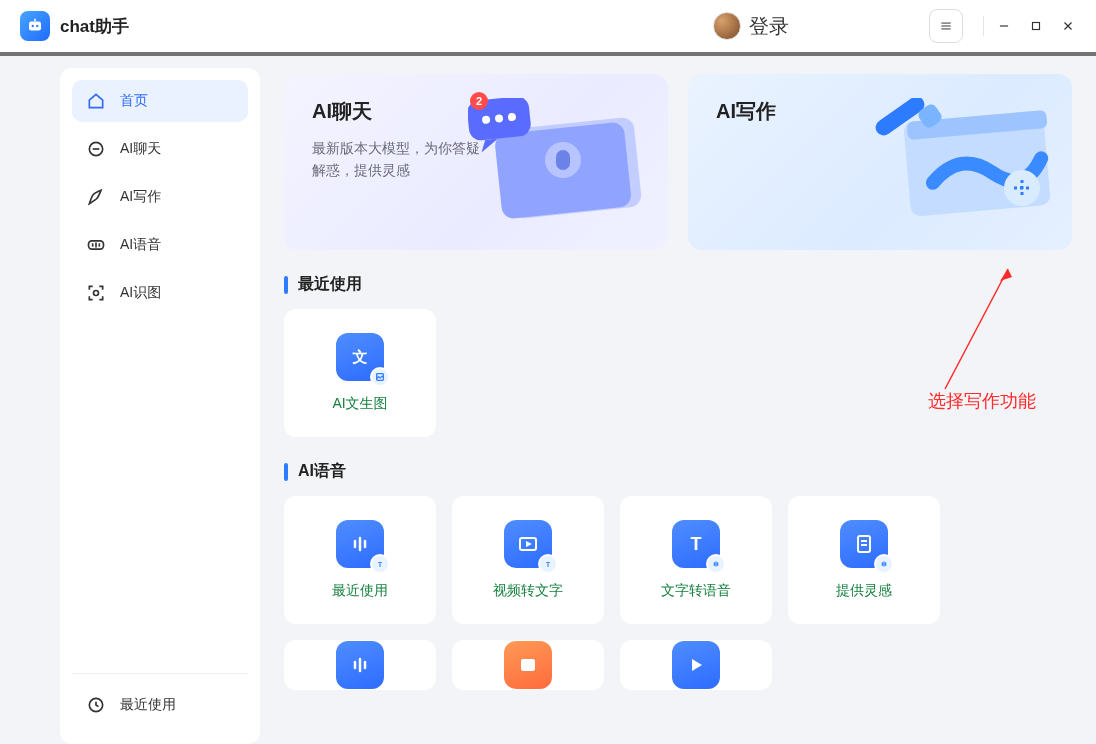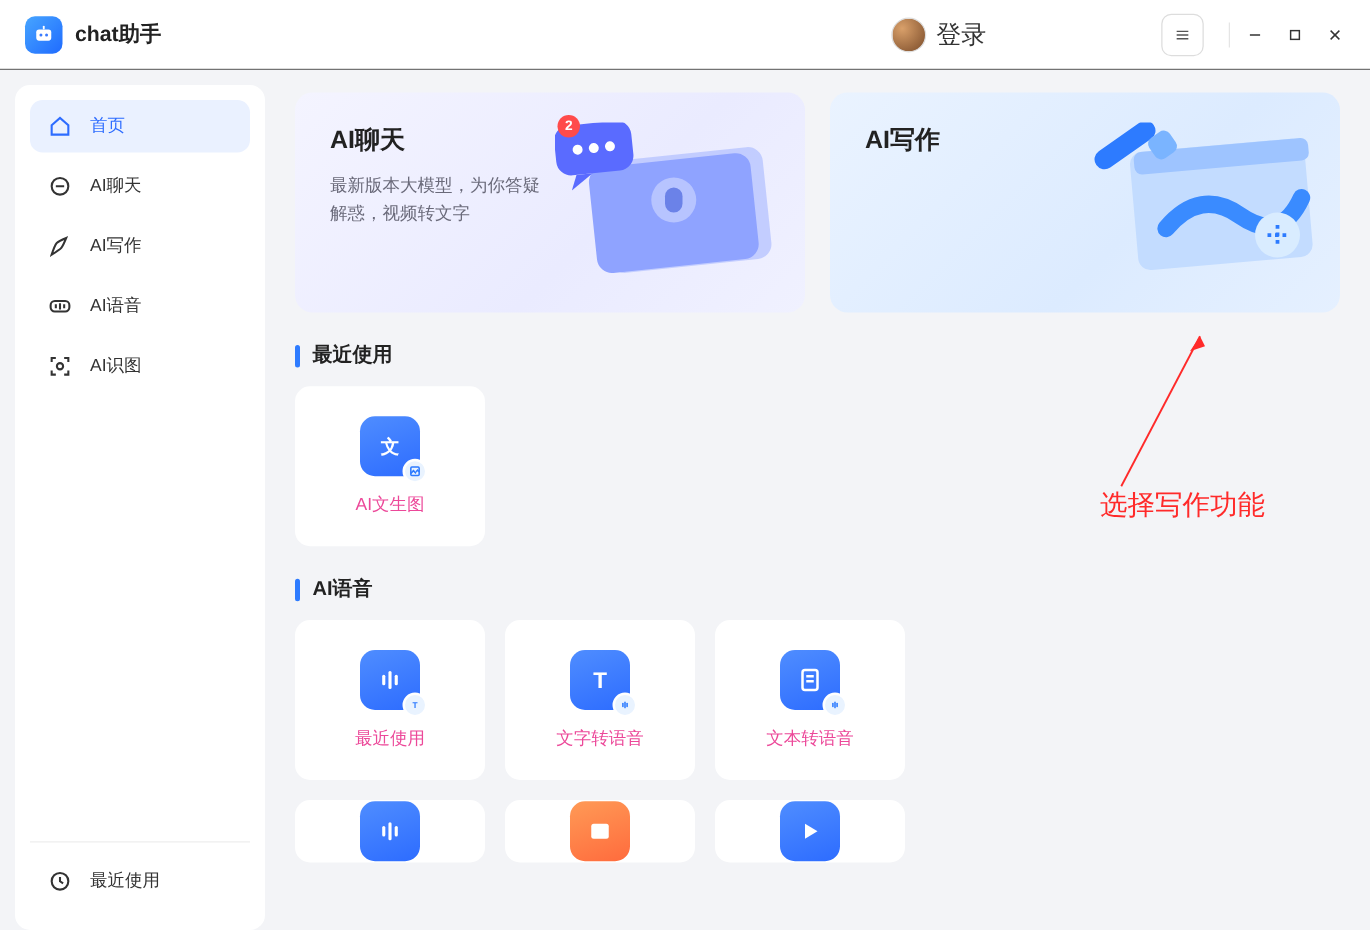--- a/index.html
+++ b/index.html
@@ -1,30 +1,30 @@
 <!DOCTYPE html>
 <html><head>
 <meta charset="utf-8">
 <style>
 * { margin: 0; padding: 0; box-sizing: border-box; font-family: -apple-system, "PingFang SC", "Microsoft YaHei", sans-serif; }
 body { background: #f3f4f7; width: 1096px; height: 744px; overflow: hidden; }
 
-.titlebar { height: 56px; background: #fff; display: flex; align-items: center; padding: 0 12px 0 20px; border-bottom: 1px solid #737373; }
+.titlebar { height: 56px; background: #fff; display: flex; align-items: center; padding: 0 12px 0 20px; border-bottom: 4px solid #737373; }
 .logo { width: 30px; height: 30px; background: linear-gradient(135deg,#47a5ff,#1f6bff); border-radius: 8px; display: flex; align-items: center; justify-content: center; }
 .logo svg { width: 18px; height: 18px; }
 .appname { margin-left: 10px; font-size: 17px; font-weight: 600; color: #222; }
 .titlebar-spacer { flex: 1; }
 .avatar { width: 28px; height: 28px; border-radius: 50%; background: radial-gradient(circle at 30% 30%, #d9a06a, #7a4b29); border: 1px solid #ddd; }
 .login-text { margin-left: 8px; font-size: 20px; color: #333; margin-right: 140px; }
 .winbtn { width: 32px; height: 32px; display: flex; align-items: center; justify-content: center; color: #555; cursor: pointer; }
 .winbtn.menu { border: 1px solid #ddd; border-radius: 8px; margin-right: 16px; width: 34px; height: 34px; }
 .winbtn svg { width: 14px; height: 14px; }
 .win-sep { width: 1px; height: 20px; background: #e5e5e5; margin: 0 4px; }
 
-.layout { display: flex; height: calc(100% - 56px); }
+.layout { display: flex; height: calc(100% - 56px); margin-left: 48px; }
 .sidebar { width: 200px; background: #fff; margin: 12px 0 0 12px; border-radius: 12px; padding: 12px; display: flex; flex-direction: column; }
 .nav-item { display: flex; align-items: center; height: 42px; padding: 0 14px; border-radius: 10px; cursor: pointer; color: #333; gap: 14px; margin-bottom: 6px; }
 .nav-item.active { background: #eaf1ff; color: #2d6cff; font-weight: 500; }
 .nav-item .icn { width: 20px; height: 20px; display: flex; align-items: center; justify-content: center; }
 .nav-item .lbl { font-size: 14px; }
 .sidebar-spacer { flex: 1; }
 .sidebar-divider { height: 1px; background: #eee; margin: 6px 0 10px; }
 
 .main { flex: 1; padding: 18px 24px; overflow: hidden; position: relative; }
 .hero-row { display: flex; gap: 20px; }
@@ -40,23 +40,23 @@
 .section-title .bar { width: 4px; height: 18px; background: #2d7bff; border-radius: 2px; }
 .section-title .txt { font-size: 16px; font-weight: 600; color: #222; }
 
 .card-row { display: flex; gap: 16px; flex-wrap: wrap; }
 .card { width: 152px; height: 128px; background: #fff; border-radius: 12px; display: flex; flex-direction: column; align-items: center; justify-content: center; gap: 14px; cursor: pointer; }
 .card .card-icon { width: 48px; height: 48px; border-radius: 12px; background: linear-gradient(160deg,#4f8dff,#2d6cff); display: flex; align-items: center; justify-content: center; color: #fff; position: relative; }
 .card .card-icon.orange { background: linear-gradient(160deg,#ff9a56,#ff6b3d); }
 .card .card-icon svg { width: 24px; height: 24px; }
 .card .corner { position: absolute; right: -6px; bottom: -6px; width: 20px; height: 20px; border-radius: 50%; background: #e9f3ff; border: 2px solid #fff; display: flex; align-items: center; justify-content: center; }
 .card .corner svg { width: 10px; height: 10px; color: #2d7bff; }
-.card .card-label { font-size: 14px; color: #ec4899; }
-
-.annotation { position: absolute; left: 668px; top: 333px; color: #ff2a2a; font-size: 22px; pointer-events: none; text-align: right; }
+.card .card-label { font-size: 14px; color: #15803d; }
+
+.annotation { position: absolute; left: 668px; top: 333px; color: #ff2a2a; font-size: 18px; pointer-events: none; text-align: right; }
 .annot-arrow { position: absolute; left: 720px; top: 216px; width: 2px; height: 130px; pointer-events: none; }
 </style>
 </head>
 <body>
 
 <div class="titlebar">
   <div class="logo">
     <svg viewBox="0 0 24 24" fill="#fff">
         <rect x="4" y="6" width="16" height="12" rx="3"></rect>
         <circle cx="9" cy="12" r="1.6" fill="#3a7bff"></circle>
@@ -152,21 +152,21 @@
           </svg>
         </span>
       <span class="lbl">最近使用</span>
     </div>
   </div>
 
   <div class="main">
     <div class="hero-row">
       <div class="hero chat">
         <h3>AI聊天</h3>
-        <p>最新版本大模型，为你答疑解惑，视频转文字</p>
+        <p>最新版本大模型，为你答疑解惑，提供灵感</p>
         <div class="hero-art">
           <svg viewBox="0 0 190 130">
             <rect x="40" y="25" width="130" height="90" rx="12" fill="#b8c4ff" opacity="0.8" transform="rotate(-6 105 70)"></rect>
             <rect x="30" y="30" width="130" height="85" rx="12" fill="#8fa3ff" transform="rotate(-6 95 72)"></rect>
             <circle cx="95" cy="62" r="18" fill="#c8d2ff" opacity="0.7"></circle>
             <rect x="88" y="52" width="14" height="20" rx="7" fill="#6b82e8"></rect>
             <g transform="rotate(-6 35 20)">
               <rect x="0" y="0" width="62" height="40" rx="12" fill="#5a6bff"></rect>
               <path d="M15 40 L10 52 L28 40 Z" fill="#5a6bff"></path>
               <circle cx="18" cy="20" r="4" fill="#fff"></circle>
@@ -233,20 +233,34 @@
               <svg viewBox="0 0 24 24" fill="currentColor">
                 <text x="12" y="18" text-anchor="middle" font-size="16" font-weight="700">T</text>
               </svg>
             </div>
         </div>
         <div class="card-label">最近使用</div>
       </div>
       <div class="card">
         <div class="card-icon">
           <svg viewBox="0 0 24 24" fill="#fff">
+              <rect x="4" y="6" width="16" height="12" rx="2" fill="none" stroke="#fff" stroke-width="2"></rect>
+              <polygon points="10,9 16,12 10,15"></polygon>
+            </svg>
+          <div class="corner">
+              <svg viewBox="0 0 24 24" fill="currentColor">
+                <text x="12" y="18" text-anchor="middle" font-size="16" font-weight="700">T</text>
+              </svg>
+            </div>
+        </div>
+        <div class="card-label">视频转文字</div>
+      </div>
+      <div class="card">
+        <div class="card-icon">
+          <svg viewBox="0 0 24 24" fill="#fff">
               <text x="12" y="18" text-anchor="middle" font-size="18" font-weight="700">T</text>
             </svg>
           <div class="corner">
               <svg viewBox="0 0 24 24" stroke="currentColor" stroke-width="3" stroke-linecap="round">
                 <line x1="8" y1="9" x2="8" y2="15"></line>
                 <line x1="12" y1="7" x2="12" y2="17"></line>
                 <line x1="16" y1="9" x2="16" y2="15"></line>
               </svg>
             </div>
         </div>
@@ -260,21 +274,21 @@
               <line x1="9" y1="13" x2="15" y2="13" stroke="#fff" stroke-width="2"></line>
             </svg>
           <div class="corner">
               <svg viewBox="0 0 24 24" stroke="currentColor" stroke-width="3" stroke-linecap="round">
                 <line x1="8" y1="9" x2="8" y2="15"></line>
                 <line x1="12" y1="7" x2="12" y2="17"></line>
                 <line x1="16" y1="9" x2="16" y2="15"></line>
               </svg>
             </div>
         </div>
-        <div class="card-label">文本转语音</div>
+        <div class="card-label">提供灵感</div>
       </div>
     </div>
 
     <div class="card-row" style="margin-top:16px">
       <div class="card" style="height:50px;overflow:hidden">
         <div class="card-icon">
             <svg viewBox="0 0 24 24" stroke="#fff" stroke-width="2.5" stroke-linecap="round">
               <line x1="7" y1="9" x2="7" y2="15"></line>
               <line x1="12" y1="6" x2="12" y2="18"></line>
               <line x1="17" y1="9" x2="17" y2="15"></line>

